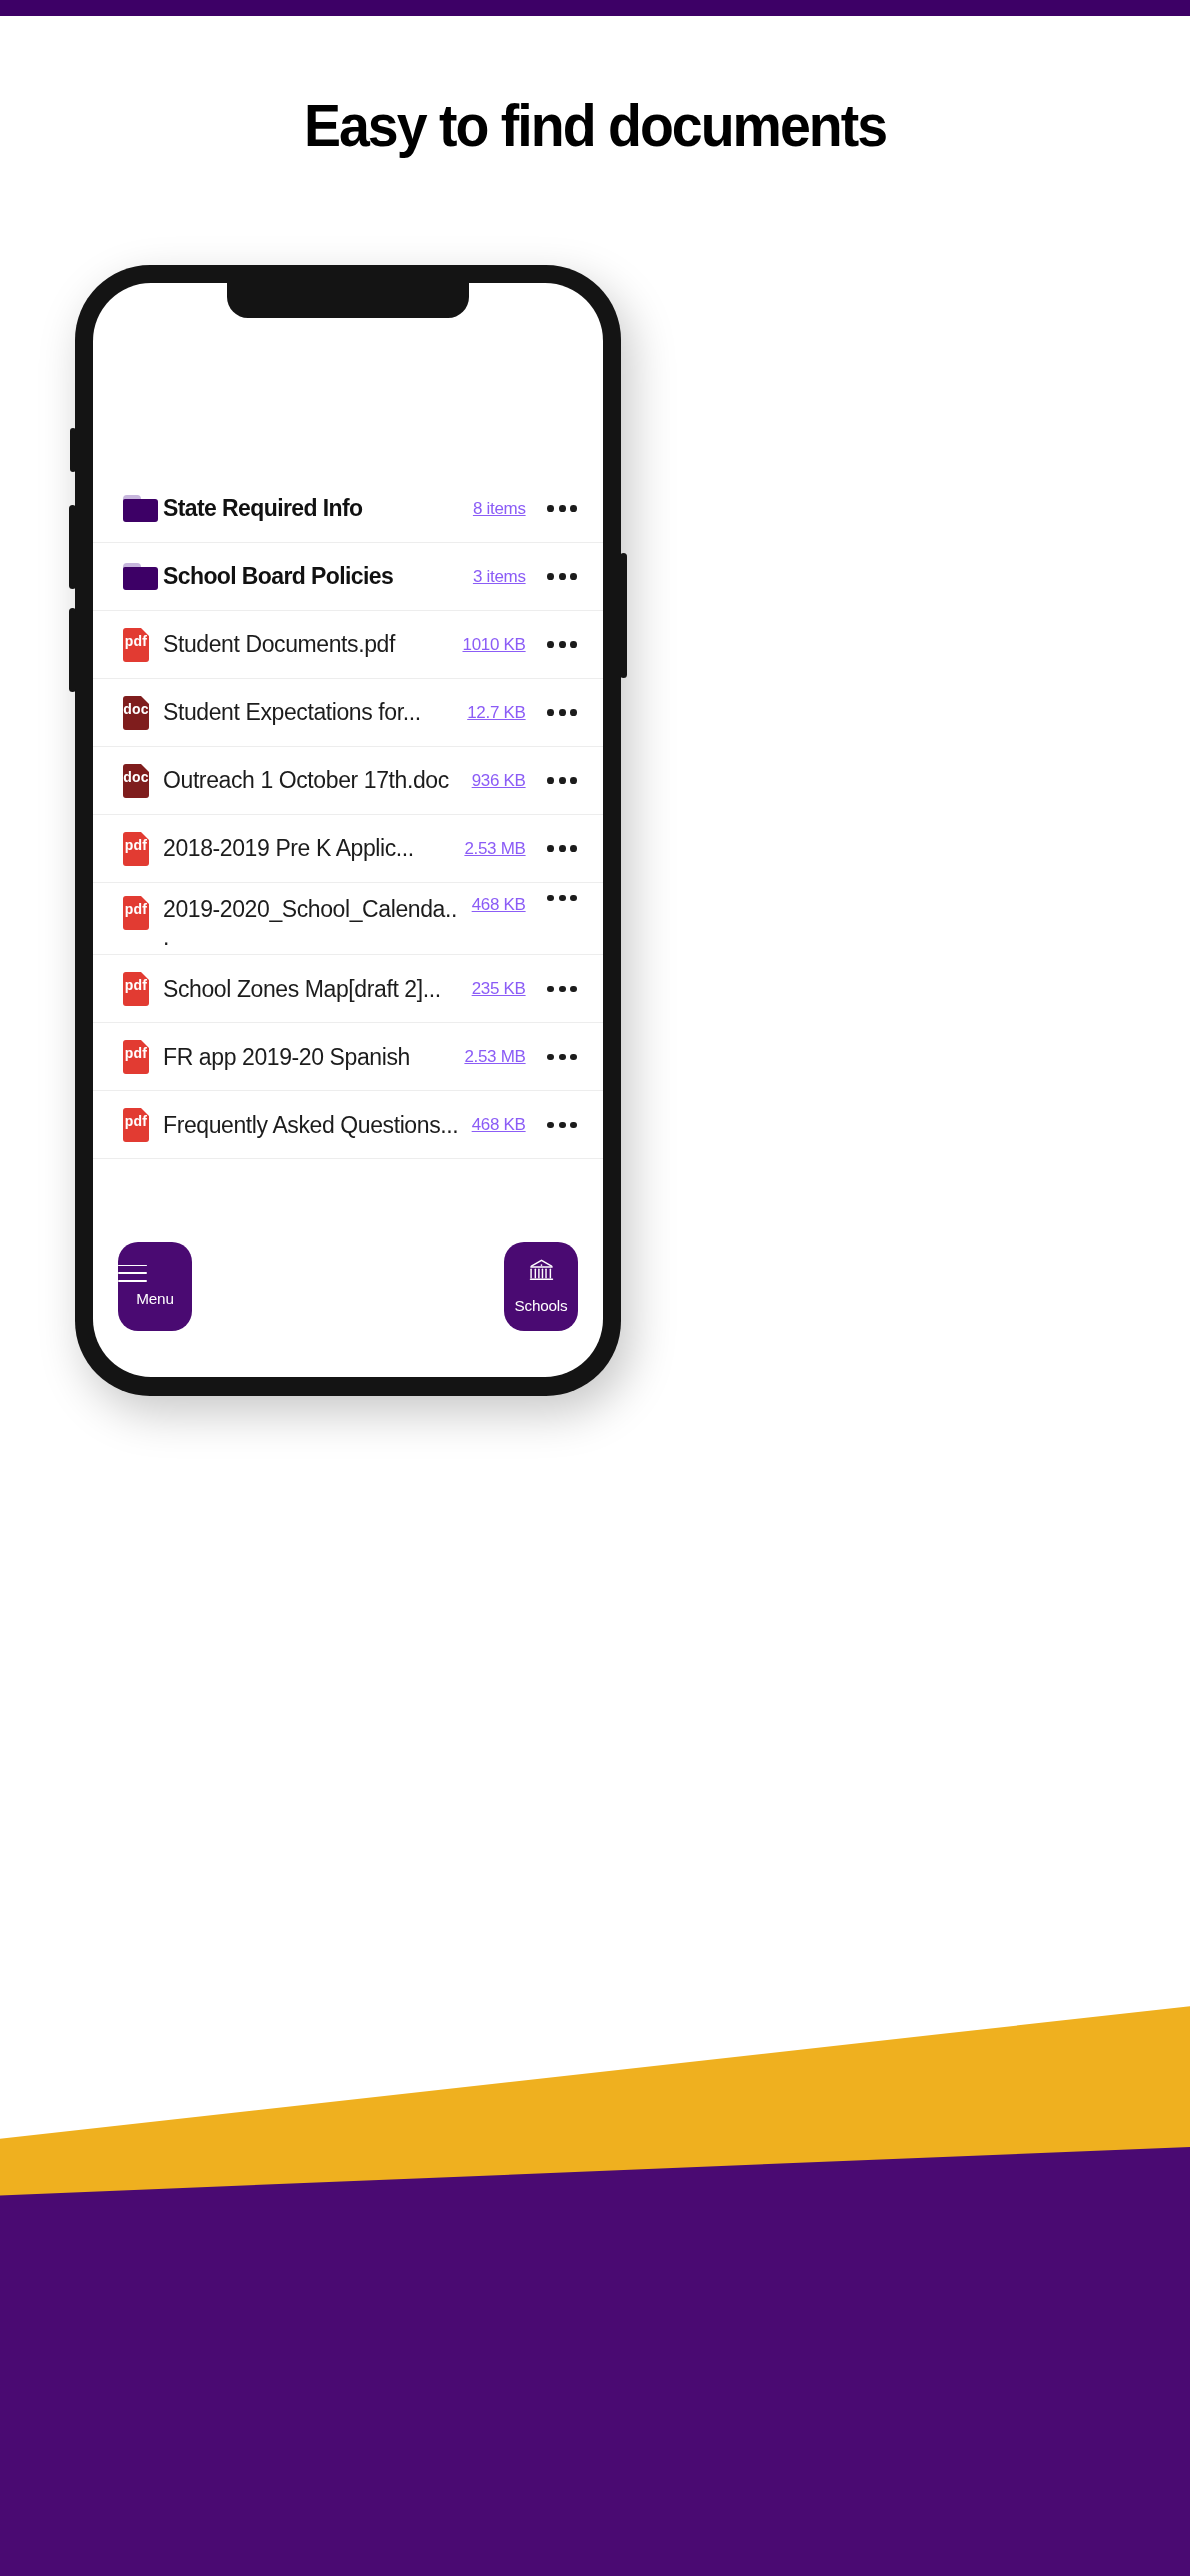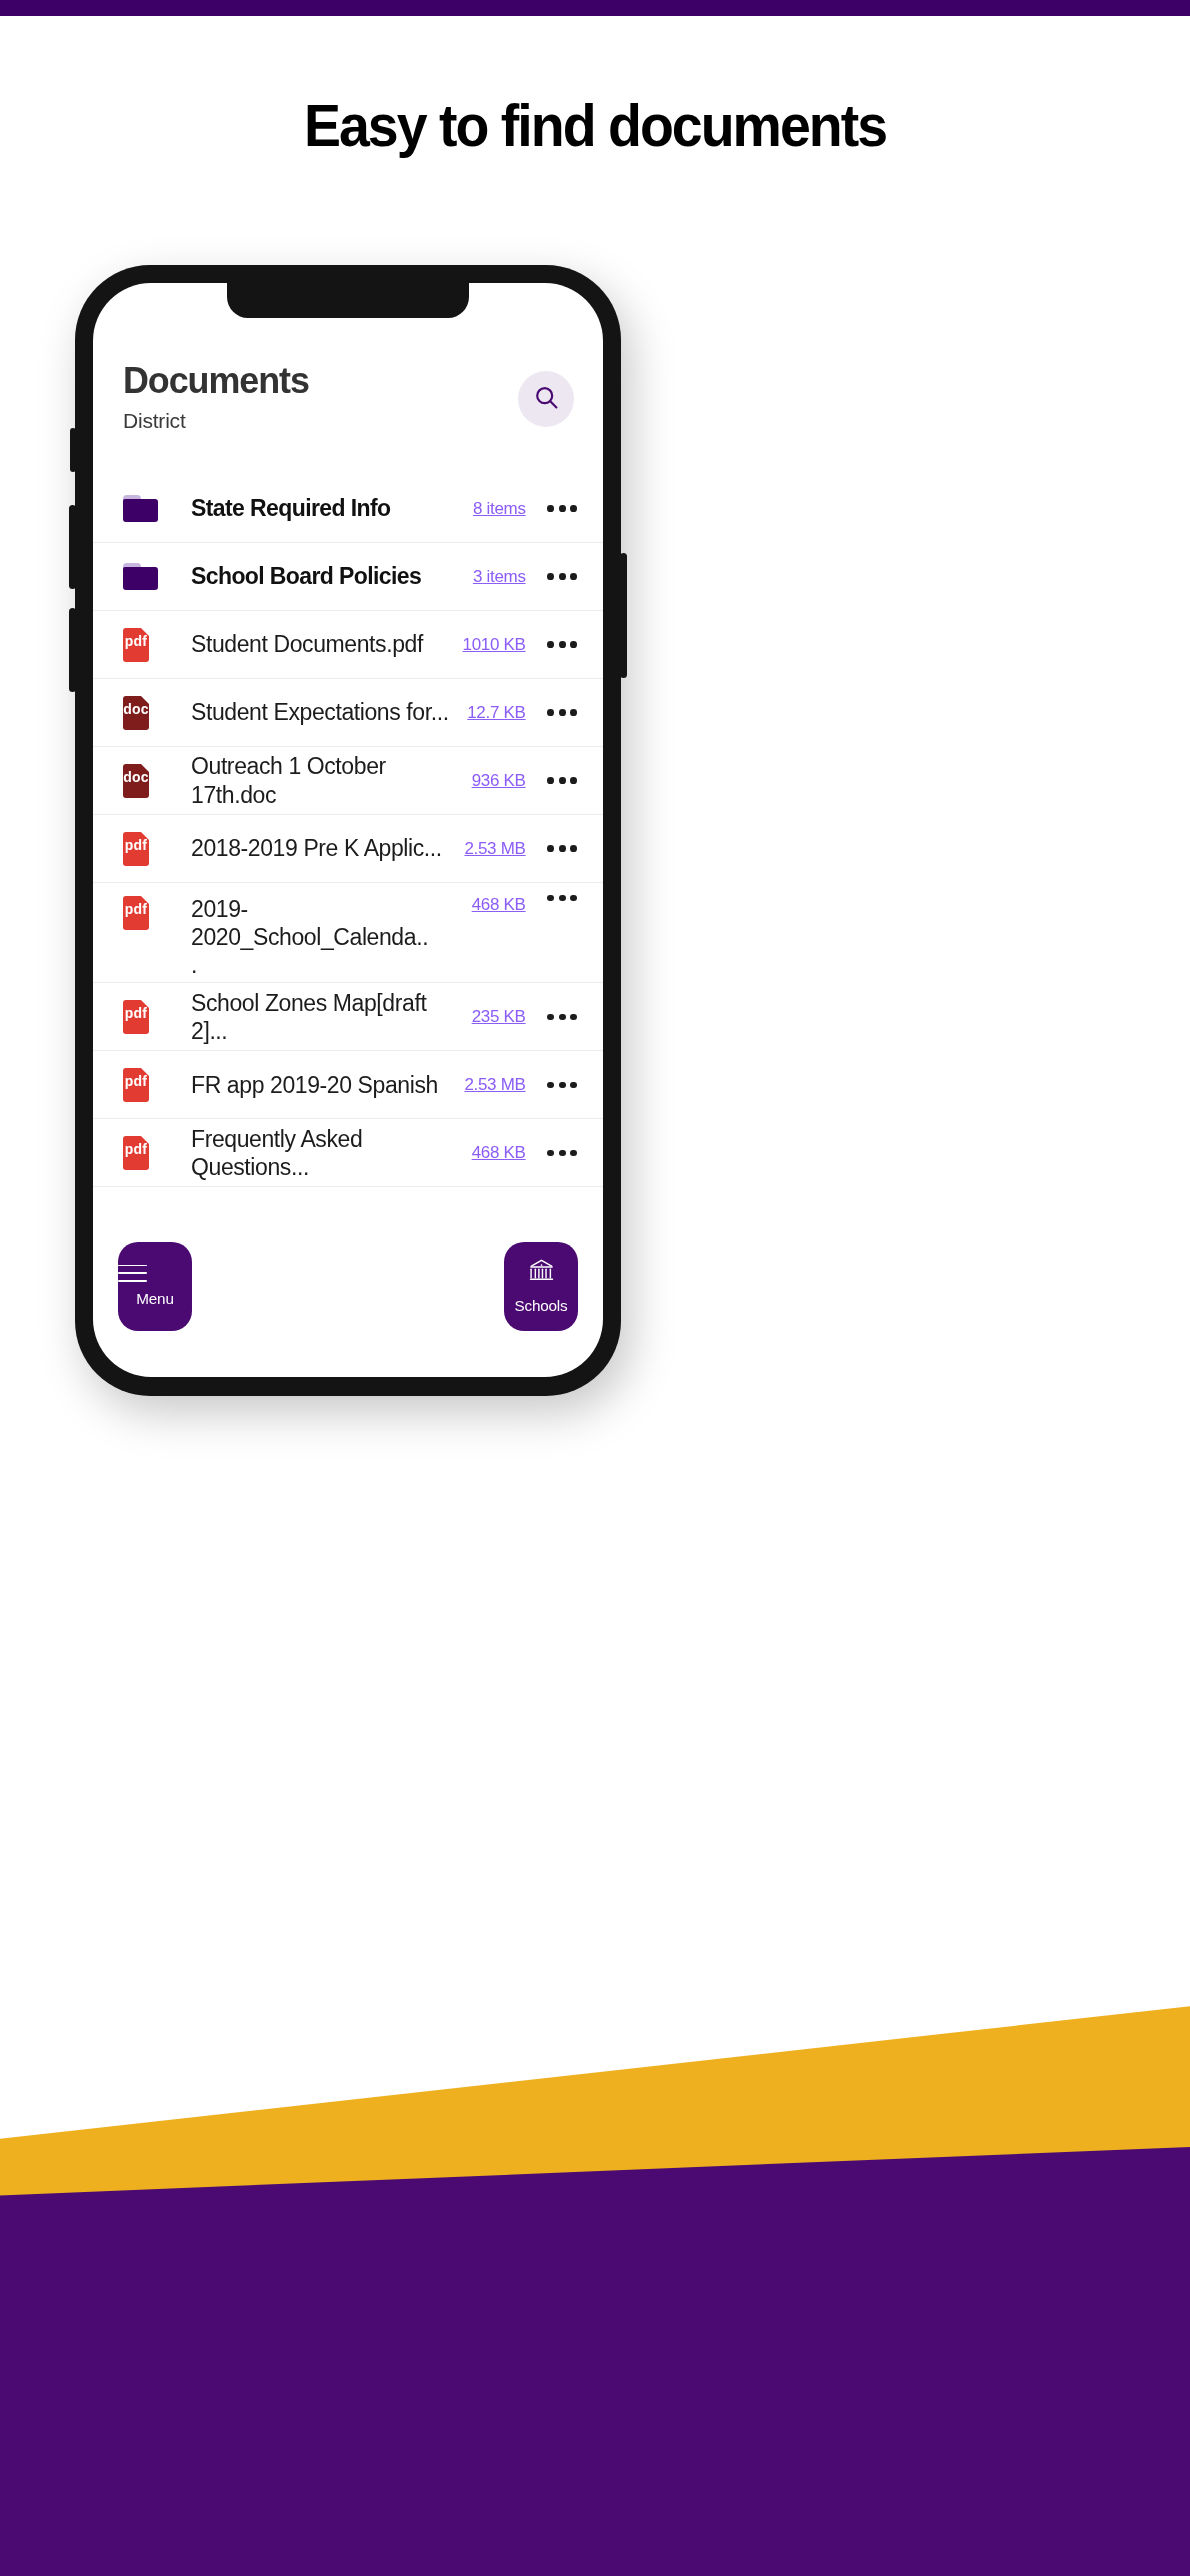--- a/index.html
+++ b/index.html
@@ -157,21 +157,20 @@
   }
 
   .name{
     flex:1 1 auto;
     font-size:23px;
     color:#1c1c1c;
     letter-spacing:-0.4px;
     padding-right:7.7px;
     line-height:1.22;
     word-break:break-word;
-    margin-left:28px;
   }
   .name.folder-name{ font-weight:700; color:#111111; letter-spacing:-0.6px; }
 
   .meta{
     flex:none;
     font-size:17px;
     color:#8b5cf6;
     letter-spacing:-0.3px;
     padding-right:13.4px;
     white-space:nowrap;
@@ -220,34 +219,20 @@
   <div class="phone-side side-mute"></div>
   <div class="phone-side side-v1"></div>
   <div class="phone-side side-v2"></div>
   <div class="phone-side side-pwr"></div>
 
   <div class="screen">
     <div class="notch"></div>
 
     <div class="app">
 
-      <div class="app-header">
-        <div class="titles">
-          <div class="page-title">Documents</div>
-          <div class="page-sub">District</div>
-        </div>
-        <button class="search-btn">
-          <span>
-            <svg width="29" height="29" viewBox="0 0 24 24" fill="none" stroke="#4a0a72" stroke-width="1.8" stroke-linecap="round">
-              <circle cx="10.5" cy="10.5" r="6.2"></circle>
-              <line x1="15.3" y1="15.3" x2="20.2" y2="20.2"></line>
-            </svg>
-          </span>
-        </button>
-      </div>
 
       <div class="file-list" id="file-list">
           <div class="row">
             <div class="row-inner">
               <div class="icon-slot">
                 <span class="folder">
                   <span class="tab"></span>
                   <span class="body"></span>
                 </span>
               </div>

